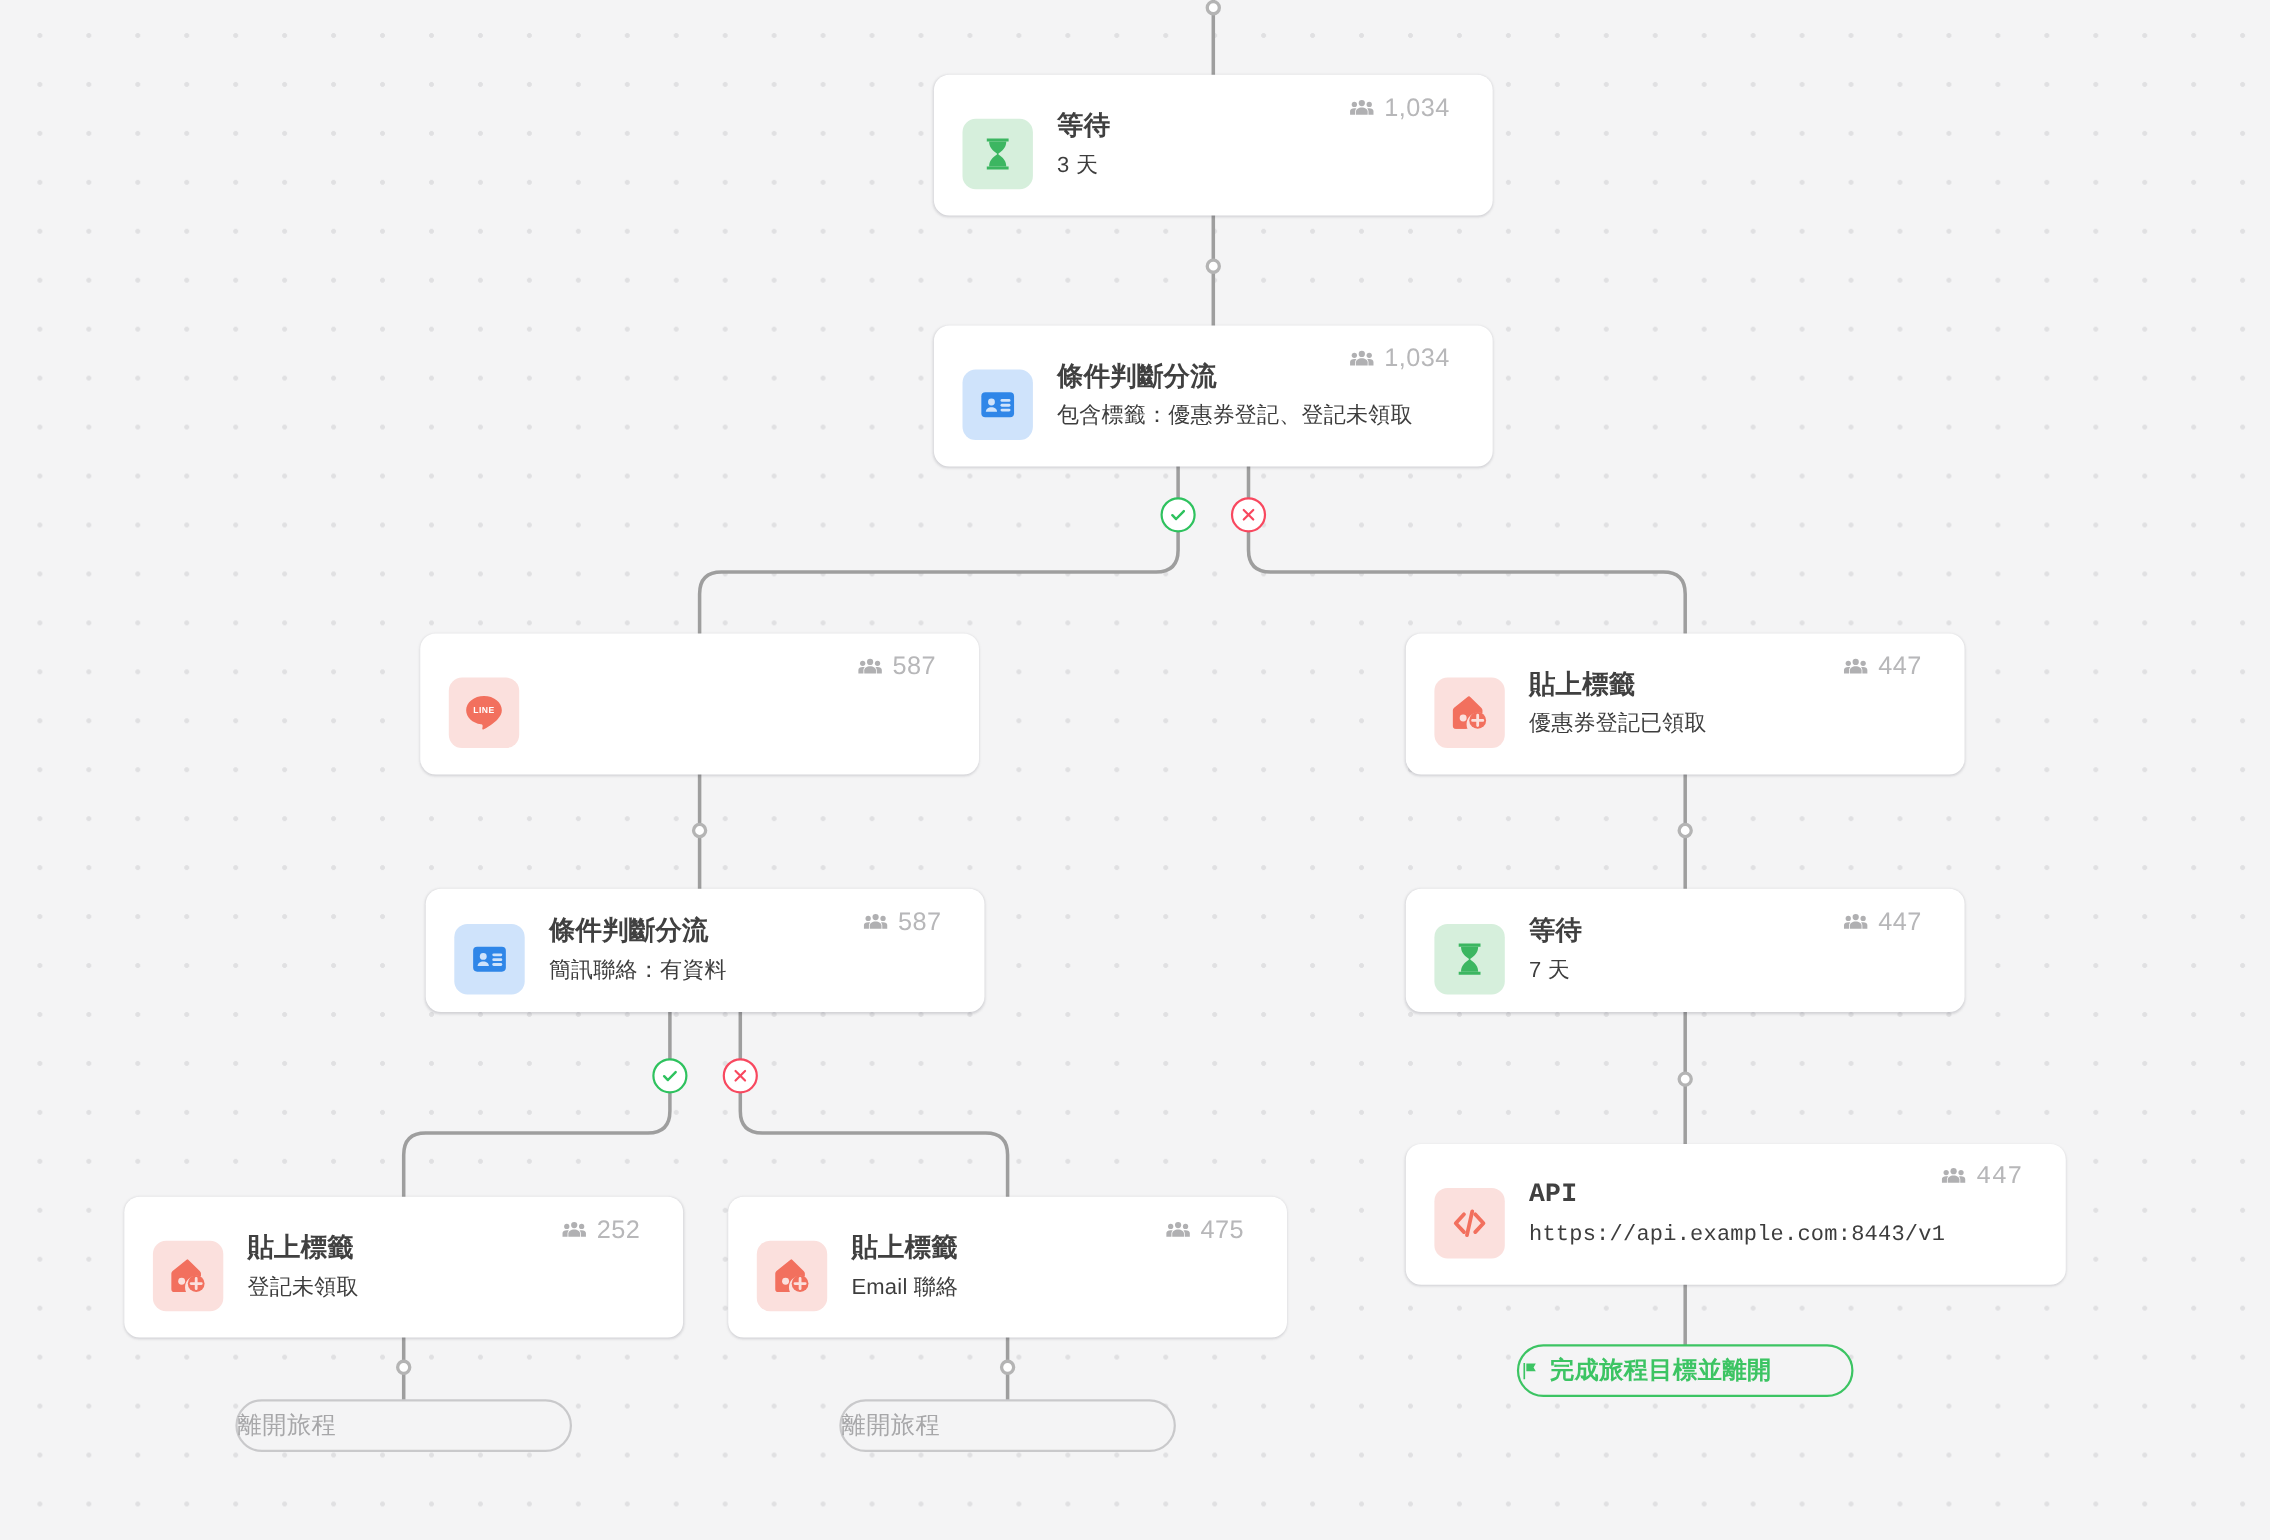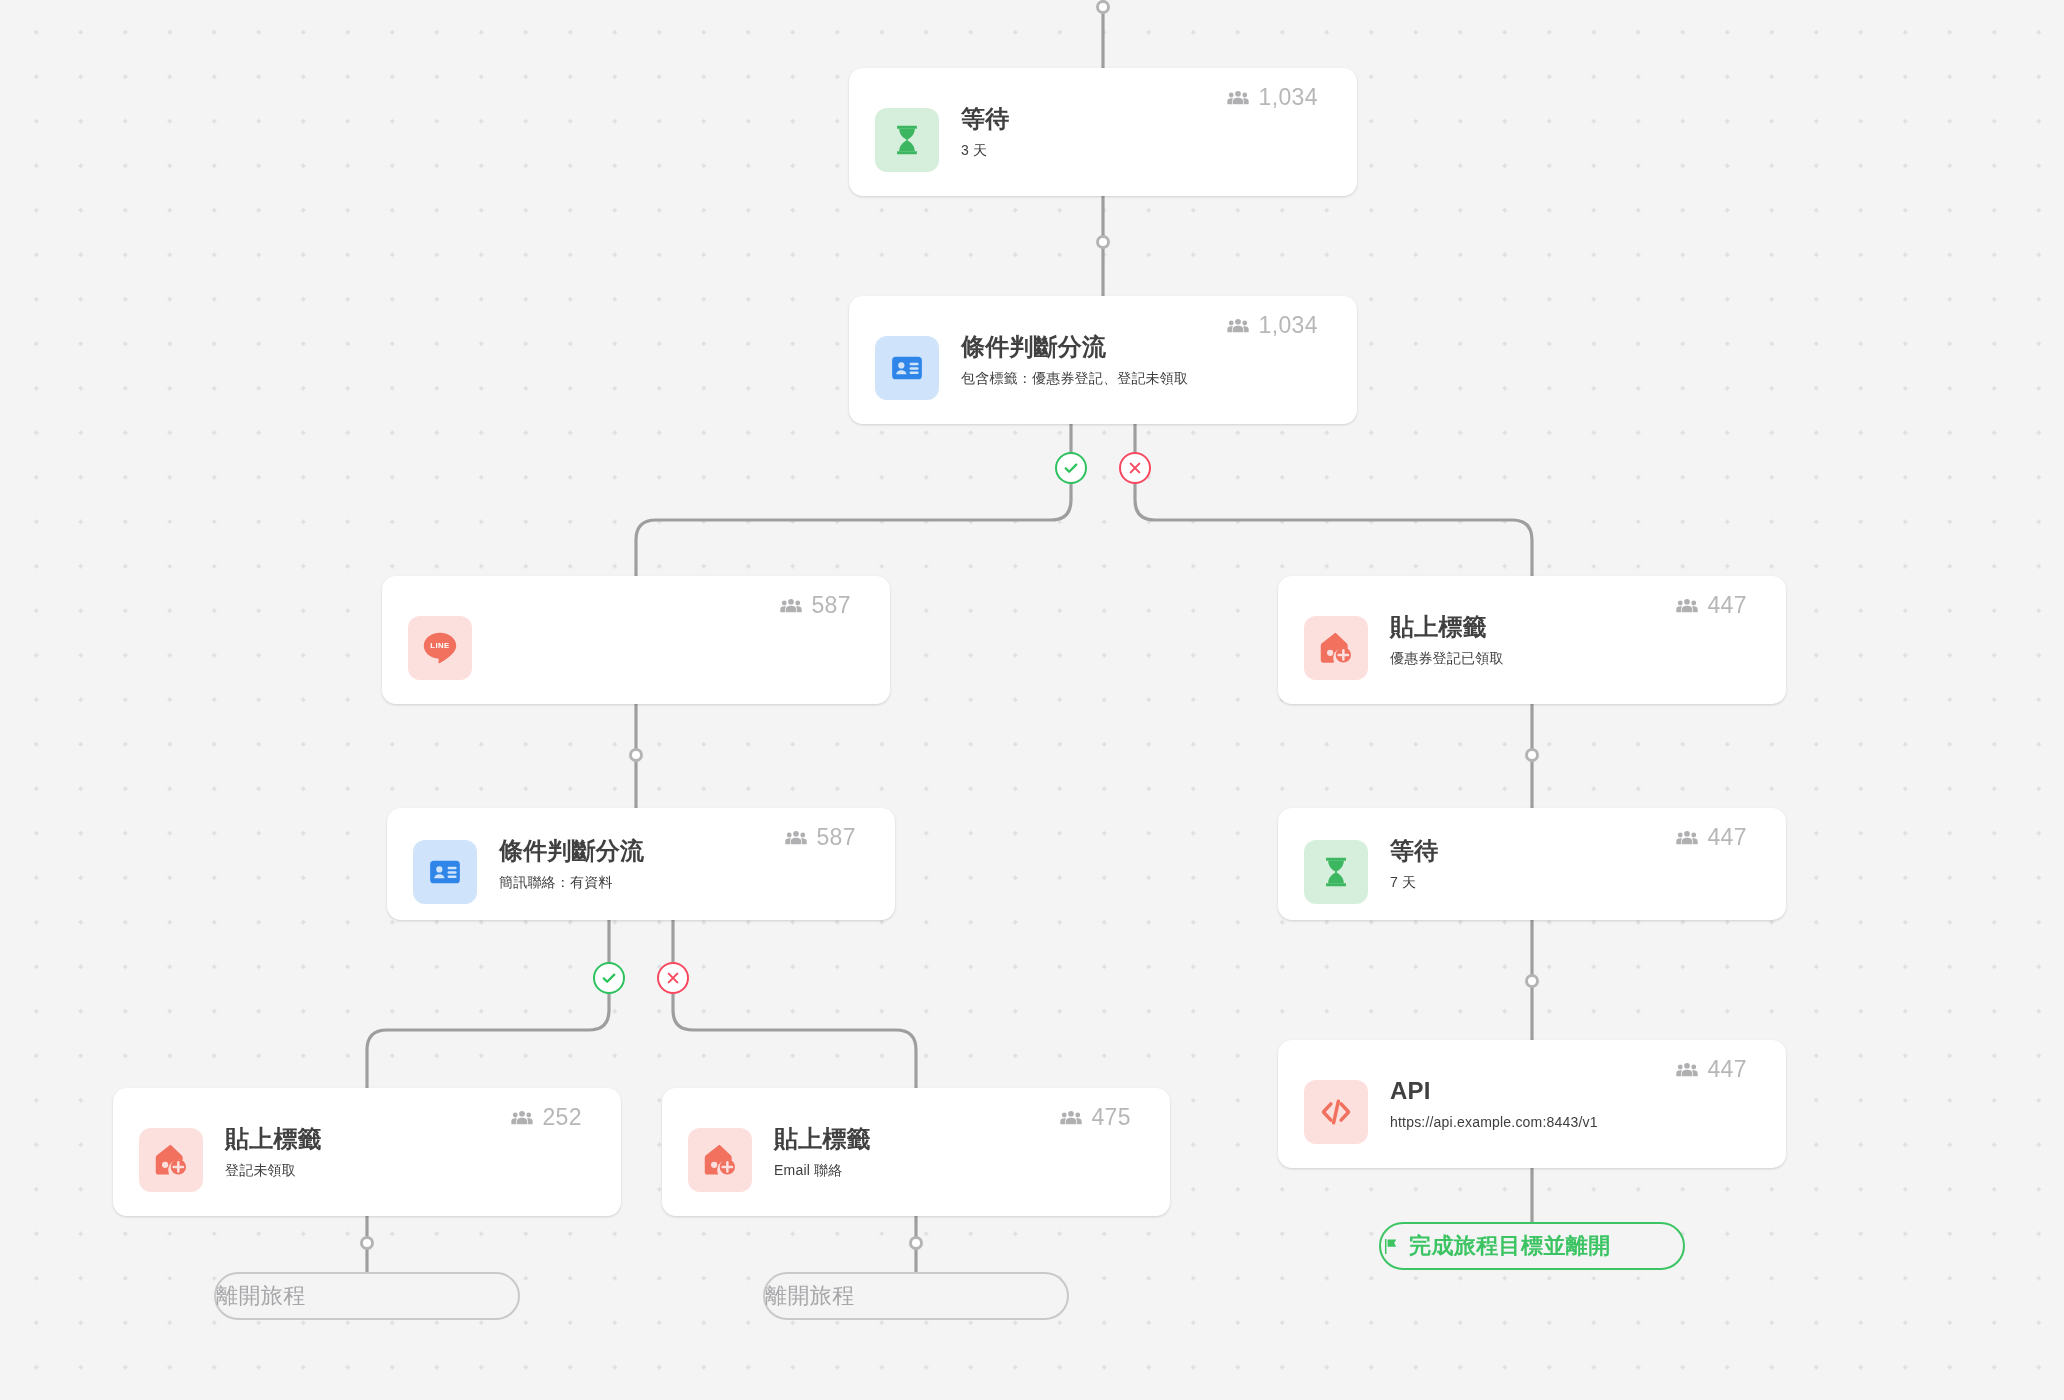--- a/index.html
+++ b/index.html
@@ -62,21 +62,21 @@
   .node-text { display: flex; flex-direction: column; justify-content: center; }
 
   .node-title {
     font-size: 24px;
     font-weight: 700;
     color: #404040;
     line-height: 1.25;
     letter-spacing: .2px;
   }
   .node-sub {
-    font-size: 14px;
+    font-size: 20px;
     font-weight: 400;
     color: #3d3d3d;
     line-height: 1.35;
     margin-top: 7px;
     letter-spacing: .2px;
   }
 
   
   .node-count {
     position: absolute;
@@ -408,21 +408,21 @@
           <circle cx="4.4" cy="5.6" r="2.7"></circle>
           <circle cx="19.6" cy="5.6" r="2.7"></circle>
         <path d="M12 8.6c-3.4 0-6 1.8-6 4.1V16h12v-3.3c0-2.3-2.6-4.1-6-4.1z"></path>
         <path d="M4.4 9.4C1.9 9.4 0 10.7 0 12.4V16h5.2v-3.3c0-1.2.5-2.3 1.3-3.1-.6-.1-1.3-.2-2.1-.2z"></path>
         <path d="M19.6 9.4c-.8 0-1.5.1-2.1.2.8.8 1.3 1.9 1.3 3.1V16H24v-3.6c0-1.7-1.9-3-4.4-3z"></path>
       </svg>
       <span class="count-num">475</span>
     </div>
   </div>
 
-  <div class="node" style="left:1278px; top:1040px; width:508px; height:128px;">
+  <div class="node" style="left:1278px; top:1040px; width:600px; height:128px;font-family:Liberation Mono, monospace;">
     <div class="node-icon ico-pink">
       <svg width="36" height="36" viewBox="0 0 24 24" fill="none" stroke="#f2705e" stroke-width="2.3" stroke-linecap="round" stroke-linejoin="round">
         <path d="M8.6 6.6 3.6 12l5 5.4"></path>
         <path d="M15.4 6.6 20.4 12l-5 5.4"></path>
         <path d="M13.6 4.8 10.4 19.2"></path>
       </svg>
     </div>
     <div class="node-text">
       <div class="node-title">API</div>
       <div class="node-sub">https://api.example.com:8443/v1</div>

